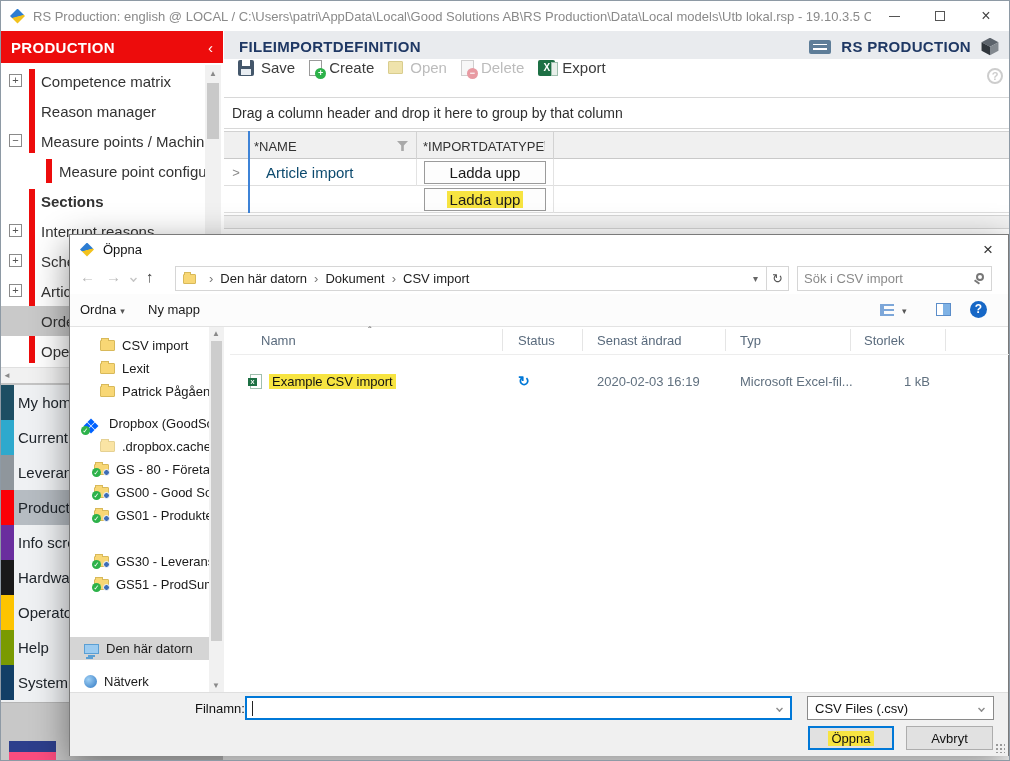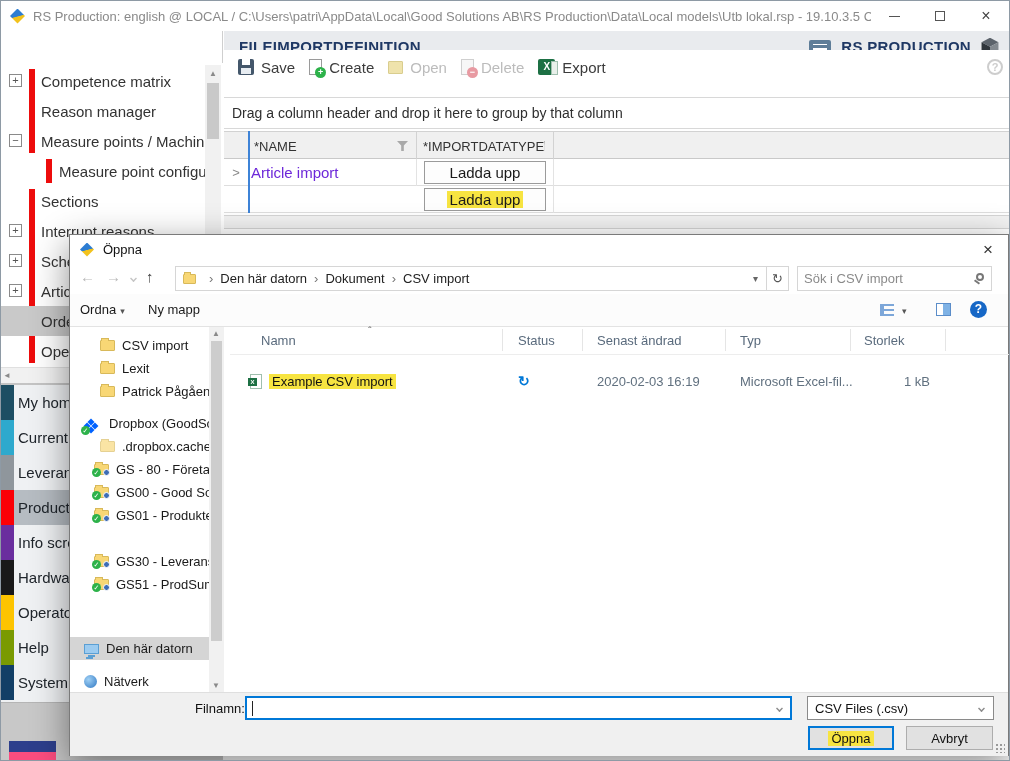--- a/index.html
+++ b/index.html
@@ -54,21 +54,21 @@
   .chat-icon::before { content:""; position:absolute; left:4px; top:4px; width:14px; height:6px;
      background:repeating-linear-gradient(to bottom,#fff 0 1.5px,transparent 1.5px 4.5px); }
   .chat-icon::after { content:""; position:absolute; left:3px; bottom:-4px; border:4px solid transparent; border-top-color:#5e7d98; border-left-width:2px; border-right-width:2px; }
   .brand-text { font-weight:bold; font-size:15px; color:#1f3864; letter-spacing:.3px; }
   .cube-icon { position:relative; width:18px; height:18px; }
   .cube-icon::before { content:""; position:absolute; inset:0; background:#5c636b; clip-path:polygon(50% 2%,97% 27%,50% 52%,3% 27%); }
   .cube-icon::after { content:""; position:absolute; inset:0;
      background:linear-gradient(90deg,#30363c 50%,#83898f 50%);
      clip-path:polygon(3% 27%,50% 52%,97% 27%,97% 73%,50% 98%,3% 73%); }
 
-  .toolbar { position:absolute; left:0; top:19px; width:100%; height:34px; background:#fff; display:flex; align-items:center; }
+  .toolbar { position:absolute; left:0; top:28px; width:100%; height:34px; background:#fff; display:flex; align-items:flex-start; }
   .tb-btn { display:flex; align-items:center; gap:7px; margin-left:14px; font-size:15px; color:#3c3c3c; }
   .tb-btn.disabled { color:#bcbcbc; }
   .icon-save { position:relative; width:16px; height:16px; background:#44576b; border-radius:2px; }
   .icon-save::before { content:""; position:absolute; left:4px; top:0; width:8px; height:6px; background:#fff; }
   .icon-save::after { content:""; position:absolute; left:3px; bottom:1px; width:10px; height:6px; background:#e8edf2; }
   .icon-page { position:relative; width:13px; height:16px; background:#fff; border:1px solid #9a9a9a; }
   .badge { position:absolute; right:-5px; bottom:-4px; width:11px; height:11px; border-radius:50%; color:#fff; font-size:9px; line-height:11px; text-align:center; font-weight:bold; }
   .badge.green { background:#2db24a; }
   .badge.red { background:#e89aa2; }
   .icon-open { width:15px; height:13px; background:#efe3ac; border:1px solid #d9cd8e; border-radius:1px; }
@@ -79,21 +79,21 @@
 
   .groupbar { position:absolute; left:0; top:66px; width:100%; height:32px; background:#fff; border-top:1px solid #d8d8d8; border-bottom:1px solid #d8d8d8; display:flex; align-items:center; }
   .groupbar span { font-size:14px; color:#2e2e2e; padding-left:8px; }
 
   .grid { position:absolute; left:0; top:100px; width:100%; height:98px; }
   .grid-header { position:absolute; left:0; top:0; width:100%; height:28px; background:#f0f0f0; border-top:1px solid #d2d2d2; border-bottom:1px solid #c9c9c9; }
   .gh-cell { position:absolute; top:0; height:28px; display:flex; align-items:center; font-size:13px; color:#333; border-right:1px solid #d2d2d2; }
   .gh-cell .ft { margin-left:auto; margin-right:8px; width:11px; height:10px; background:#a9a9a9; clip-path:polygon(0 0,100% 0,62% 45%,62% 100%,38% 100%,38% 45%); }
   .g-row { position:absolute; left:0; width:100%; height:27px; background:#fff; border-bottom:1px solid #dedede; }
   .g-sel { position:absolute; left:0; top:0; width:24px; height:27px; color:#8a8a8a; font-size:13px; text-align:center; line-height:27px; }
-  .g-name { position:absolute; left:24px; top:0; width:169px; height:27px; font-size:15px; color:#6d28d9; display:flex; align-items:center; padding-left:3px; border-right:1px solid #e3e3e3; }
+  .g-name { position:absolute; left:24px; top:0; width:169px; height:27px; font-size:15px; color:#0c4a6e; display:flex; align-items:center; padding-left:18px; border-right:1px solid #e3e3e3; }
   .g-act { position:absolute; left:193px; top:0; width:137px; height:27px; border-right:1px solid #e3e3e3; display:flex; align-items:center; justify-content:center; }
   .ladda-btn { width:122px; height:23px; border:1px solid #9b9b9b; background:#fdfdfd; font-size:15px; color:#1a1a1a; display:flex; align-items:center; justify-content:center; }
   .blue-line { position:absolute; left:24px; top:0; width:2px; height:82px; background:#3e83d7; }
   .grid-strip { position:absolute; left:0; top:84px; width:100%; height:14px; background:#f2f2f2; border-top:1px solid #d5d5d5; border-bottom:1px solid #d5d5d5; }
   .hl { background:#f7e441; padding:0 3px; }
 
   
   .dialog { position:absolute; left:68px; top:233px; width:940px; height:522px; background:#fff; border:1px solid #7a7a7a; box-shadow:0 10px 34px rgba(0,0,0,.45); z-index:10; }
   .dlg-titlebar { position:absolute; left:0; top:0; width:100%; height:29px; background:#fff; display:flex; align-items:center; }
   .dlg-logo { width:14px; height:14px; margin:0 9px 0 10px; background:linear-gradient(165deg,#2d7dd2 48%,#f2c21d 52%); clip-path:polygon(50% 0,100% 50%,50% 100%,0 50%); }
@@ -189,41 +189,45 @@
       <div class="win-btn">
           <span class="glyph-max"></span>
         </div>
       <div class="win-btn">
           <span class="glyph-close">×</span>
         </div>
     </div>
   </div>
 
   <div class="left-panel">
+    <div class="prod-header">
+      <span class="lbl">PRODUCTION</span>
+      <span class="chev">‹</span>
+    </div>
 
     <div class="tree">
       <div class="redbar" style="top:6px; height:84px;"></div>
       <div class="redbar b2" style="top:96px; height:24px;"></div>
       <div class="redbar" style="top:126px; height:174px;"></div>
 
       <div class="tree-row" style="top:3px;">
         <span class="exp">+</span>
         <span class="t">Competence matrix</span>
       </div>
       <div class="tree-row" style="top:33px;">
         <span class="t">Reason manager</span>
       </div>
       <div class="tree-row" style="top:63px;">
         <span class="exp">−</span>
         <span class="t">Measure points / Machine</span>
       </div>
       <div class="tree-row indent" style="top:93px;">
         <span class="t">Measure point configu</span>
       </div>
-      <div class="tree-row" style="top:123px;">
+      <div class="tree-row" style="top:123px;font-weight:bold;">
         <span class="t">Sections</span>
       </div>
       <div class="tree-row" style="top:153px;">
         <span class="exp">+</span>
         <span class="t">Interrupt reasons</span>
       </div>
       <div class="tree-row" style="top:183px;">
         <span class="exp">+</span>
         <span class="t">Sche</span>
       </div>

